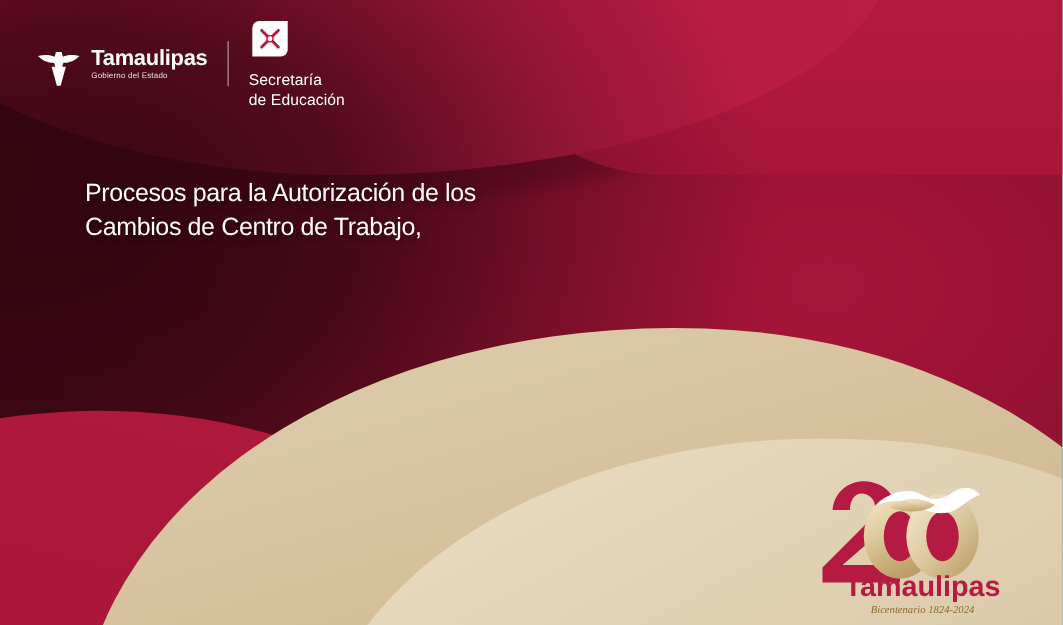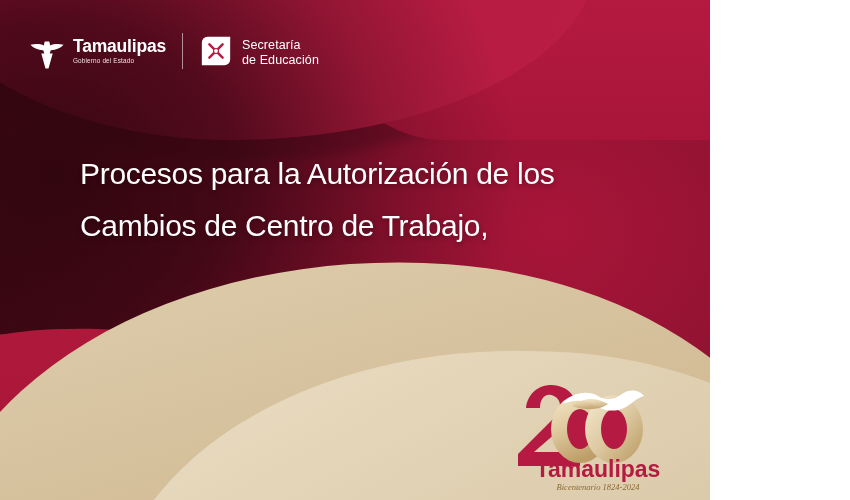--- a/index.html
+++ b/index.html
@@ -6,21 +6,21 @@
     margin: 0;
     padding: 0;
     background: #ffffff;
   }
   body {
     font-family: "Liberation Sans", sans-serif;
   }
 
   .banner {
     position: relative;
-    width: 710px;
+    width: 850px;
     height: 500px;
     overflow: hidden;
     background: #0f766e;
   }
 
   
   .bg-base {
     position: absolute;
     inset: 0;
     background:
@@ -137,22 +137,23 @@
     margin-top: 3px;
   }
   .logo-divider {
     width: 1px;
     height: 36px;
     background: rgba(255,255,255,0.55);
     margin: 0 16px;
   }
   .sep-logo {
     display: flex;
-    align-items: flex-end;
+    align-items: flex-start;
     gap: 9px;
+    flex-direction: column;
   }
   .sep-mark { width: 34px; height: 34px; display: block; }
   .sep-text {
     color: #ffffff;
     font-size: 12.5px;
     line-height: 1.22;
     letter-spacing: 0.1px;
   }
 
   
@@ -166,24 +167,24 @@
     color: #e8dcc4;
     font-size: 46px;
     font-weight: bold;
     letter-spacing: -0.8px;
     line-height: 1.05;
     margin: 0 0 14px 0;
     text-shadow: 0 2px 6px rgba(30,3,10,0.45);
   }
   .line {
     color: #ffffff;
-    font-size: 30px;
+    font-size: 20px;
     line-height: 1.33;
     letter-spacing: -0.3px;
-    margin: 12px;
+    margin: 0;
     text-shadow: 0 2px 5px rgba(30,3,10,0.4);
   }
   .line.strong { font-weight: normal; }
 
   
   .emblem {
     position: absolute;
     right: 22px;
     bottom: 6px;
     width: 178px;

